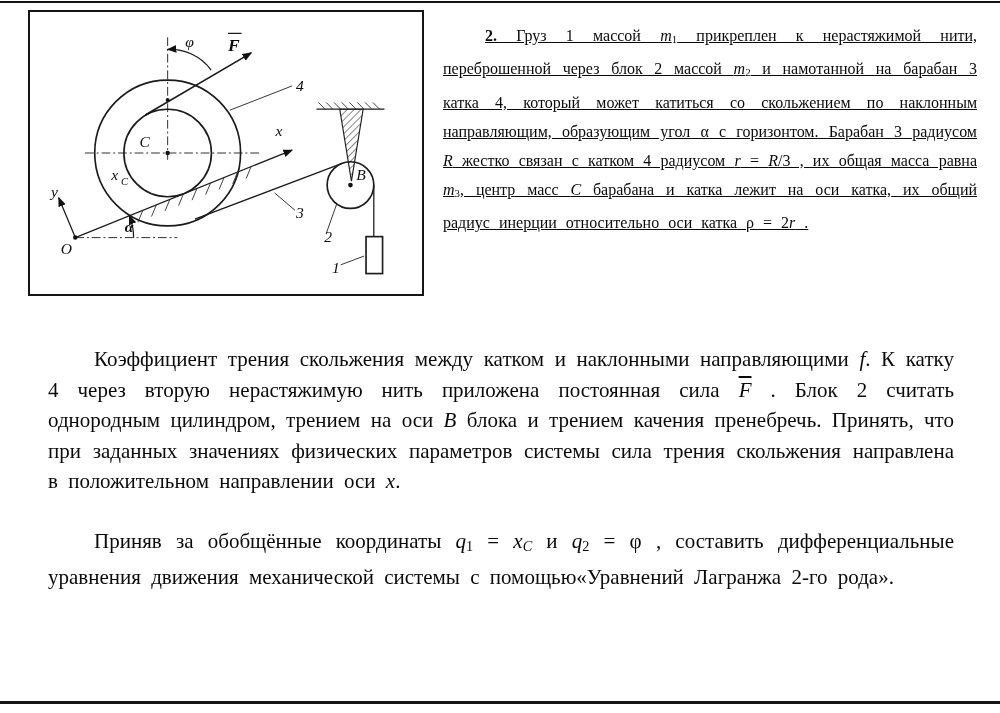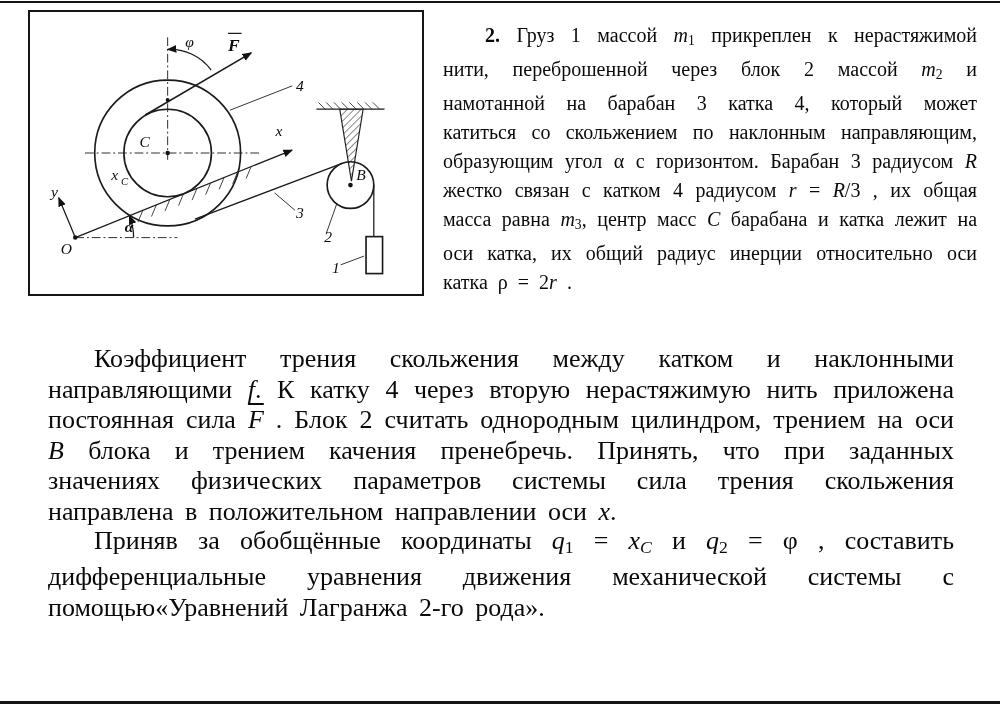--- a/index.html
+++ b/index.html
@@ -20,23 +20,23 @@
     position: absolute; left: 28px; top: 10px;
     width: 396px; height: 286px;
     border: 2px solid #151515; background: #fff;
     box-sizing: border-box;
   }
   .figure-box svg { width: 100%; height: 100%; display: block; }
 
   .para { position: absolute; text-align: justify; word-spacing: 5px; }
   .para-right {
     left: 443px; top: 21px; width: 534px;
-    font-size: 20px; line-height: 29px; text-indent: 42px;
+    font-size: 16px; line-height: 29px; text-indent: 42px; text-decoration: underline;
   }
-  .para-full { left: 48px; width: 906px; font-size: 26px; line-height: 30.5px; text-indent: 46px; }
+  .para-full { left: 48px; width: 906px; font-size: 21px; line-height: 30.5px; text-indent: 46px; }
   .p2 { top: 344px; }
   .p3 { top: 526px; font-family: Liberation Serif, serif; }
 
   .f-b { font-weight: 700; }
   .f-i { font-style: italic; }
   .f-sub { font-size: 0.68em; vertical-align: -0.22em; }
   .f-ov { text-decoration: overline; }
 
   
   .ln  { stroke: #1b1b1b; stroke-width: 1.3; fill: none; }

